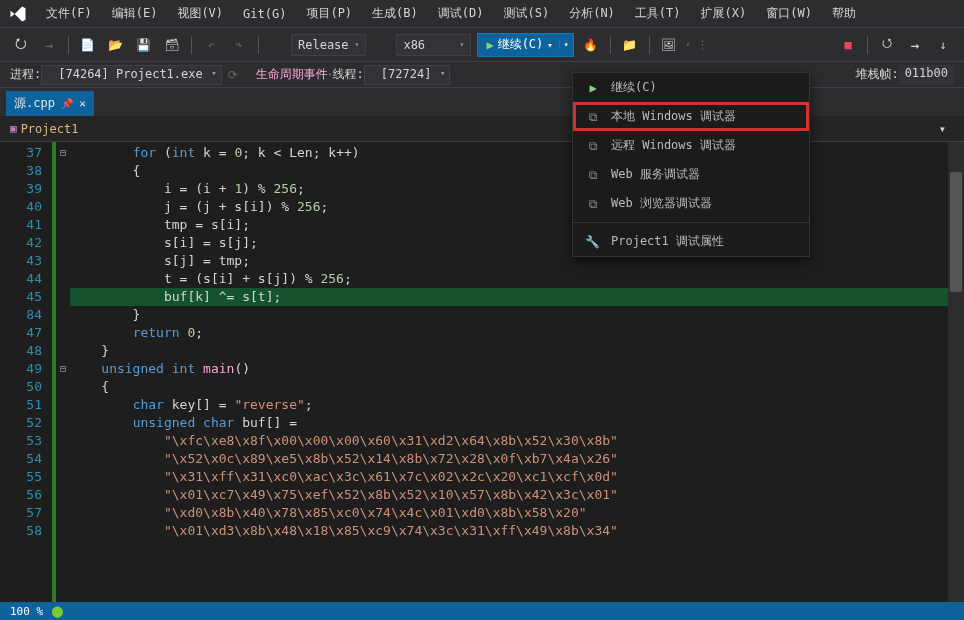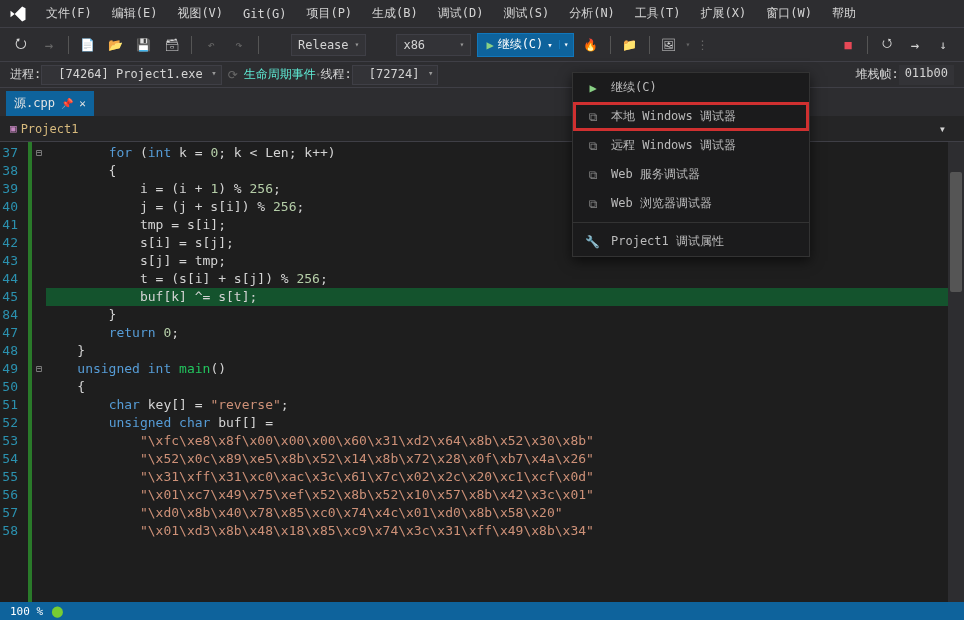--- a/index.html
+++ b/index.html
@@ -15,40 +15,40 @@
 .combo .caret{font-size:8px;color:#999;margin-left:6px;}
 .continue-btn{background:#0e639c;color:#fff;padding:2px 4px 2px 8px;height:24px;display:flex;align-items:center;gap:4px;cursor:pointer;border:1px solid #1177bb;}
 .continue-btn .play{color:#89d185;}
 .continue-btn .caret{border-left:1px solid #1177bb;padding-left:4px;margin-left:2px;font-size:8px;}
 .toolbar2{background:#2d2d30;display:flex;align-items:center;height:26px;padding:0 10px;border-bottom:1px solid #3f3f46;overflow:hidden;}
 .lbl{white-space:nowrap;}
 .combo2{background:#333337;border:1px solid #3f3f46;padding:1px 18px 1px 16px;height:20px;position:relative;cursor:pointer;white-space:nowrap;}
 .combo2::after{content:"▾";position:absolute;right:4px;top:2px;font-size:9px;color:#999;}
 .combo2.wide{min-width:180px;}
 .combo2.wide2{min-width:70px;}
-.link{color:#5eead4;cursor:pointer;}
+.link{color:#f9a8d4;cursor:pointer;margin-left:12px;}
 .stack-addr{background:#333337;padding:1px 6px;height:20px;white-space:nowrap;}
 .tabs{background:#2d2d30;display:flex;align-items:flex-end;height:28px;padding-left:6px;}
 .tab{background:#0e639c;color:#e5e5e5;padding:4px 8px;display:flex;align-items:center;gap:6px;cursor:pointer;}
 .tab .pin{font-size:10px;}
 .tab .close{font-size:11px;}
 .scope{background:#252526;display:flex;align-items:center;height:26px;padding:0 10px;border-bottom:1px solid #3f3f46;}
 .scope-box{display:flex;align-items:center;gap:4px;color:#d7ba7d;cursor:pointer;}
 .scope-box .icon{color:#c586c0;font-size:11px;}
 .scope-box.left{flex:1;}
 .editor{background:#1e1e1e;display:flex;height:calc(620px - 28px - 34px - 26px - 28px - 26px - 18px);overflow:hidden;position:relative;}
-.gutter{width:32px;background:#1e1e1e;border-right:4px solid #2a7a2a;text-align:right;padding-right:10px;padding-top:2px;}
+.gutter{width:56px;background:#1e1e1e;border-right:4px solid #2a7a2a;text-align:right;padding-right:10px;padding-top:2px;}
 .gutter div{height:18px;line-height:18px;color:#2b91af;font-family:Consolas,monospace;font-size:13px;}
 .fold{width:14px;background:#1e1e1e;padding-top:2px;}
 .fold div{height:18px;line-height:18px;color:#999;font-size:10px;text-align:center;cursor:pointer;}
 .code{flex:1;padding-top:2px;font-family:Consolas,monospace;font-size:13px;line-height:18px;white-space:pre;overflow:hidden;}
 .code .ln{height:18px;}
 .code .hl{background:#14532d;}
 .kw{color:#569cd6;}
-.fn{color:#22c55e;}
+.fn{color:#f9a8d4;}
 .num{color:#b5cea8;}
 .str{color:#ce9178;}
 .vs-scroll{position:absolute;right:0;top:0;width:16px;height:100%;background:#2d2d30;}
 .vs-scroll .thumb{position:absolute;left:2px;right:2px;top:30px;height:120px;background:#555;border-radius:2px;}
 .statusbar{background:#0e639c;height:18px;display:flex;align-items:center;padding:0 10px;color:#fff;font-size:11px;gap:8px;}
 .dropdown{position:absolute;top:72px;left:572px;width:238px;background:#1b1b1c;border:1px solid #333;box-shadow:0 4px 12px rgba(0,0,0,0.6);z-index:100;}
 .dd-item{display:flex;align-items:center;gap:10px;padding:6px 12px;cursor:pointer;color:#bbb;}
 .dd-item.hi{outline:3px solid #d03030;outline-offset:-3px;}
 .dd-item .icon{width:16px;text-align:center;color:#888;}
 .dd-item .play{color:#89d185;}

